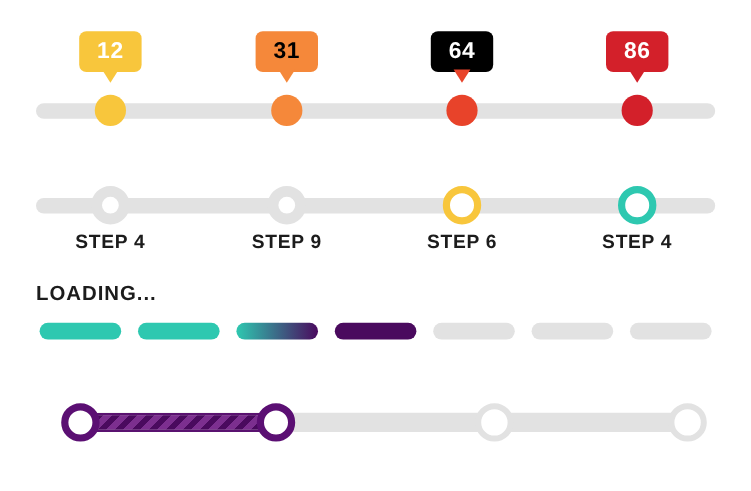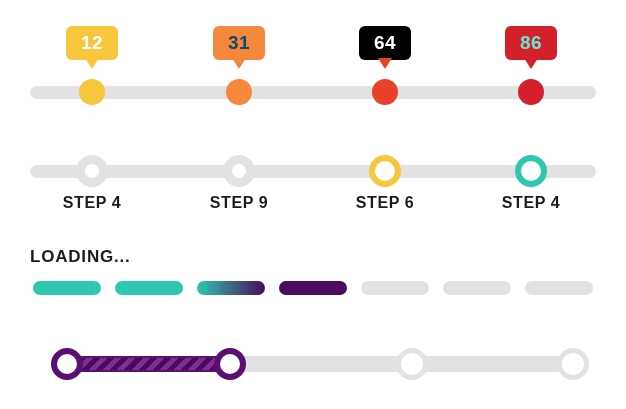--- a/index.html
+++ b/index.html
@@ -119,21 +119,21 @@
     width: 140px;
     text-align: center;
     font-size: 16px;
     font-weight: bold;
     letter-spacing: 0.6px;
     color: #1c1c1c;
     white-space: nowrap;
   }
 
   
-  #row-loading { position: absolute; left: 0; top: 0; width: 626px; height: 376px; margin-top: 12px; }
+  #row-loading { position: absolute; left: 0; top: 0; width: 626px; height: 376px; }
 
   .section-label {
     position: absolute;
     font-size: 17px;
     font-weight: bold;
     letter-spacing: 0.8px;
     color: #1c1c1c;
     white-space: nowrap;
   }
   #loading-label { left: 30px; top: 235px; }
@@ -194,29 +194,29 @@
 <div class="stage">
 
   <div id="row-markers">
     <div class="track"></div>
     <div id="marker-nodes">
         <div class="marker-group" style="left: 92px;">
           <div class="badge" style="background: rgb(248, 198, 60); color: rgb(248, 198, 60);"><span style="color: rgb(255, 255, 255); text-align: right;">12</span></div>
           <div class="marker-dot" style="background: rgb(248, 198, 60);"></div>
         </div>
         <div class="marker-group" style="left: 239px;">
-          <div class="badge" style="background: rgb(245, 136, 58); color: rgb(245, 136, 58);"><span style="color: #0c4a6e;">31</span></div>
+          <div class="badge" style="background: rgb(245, 136, 58); color: rgb(245, 136, 58);"><span style="color: #000000;">31</span></div>
           <div class="marker-dot" style="background: rgb(245, 136, 58);"></div>
         </div>
         <div class="marker-group" style="left: 385px;">
           <div class="badge" style="background: #000000; color: rgb(232, 67, 42);"><span style="color: rgb(255, 255, 255);">64</span></div>
           <div class="marker-dot" style="background: rgb(232, 67, 42);"></div>
         </div>
         <div class="marker-group" style="left: 531px;">
-          <div class="badge" style="background: rgb(211, 32, 42); color: rgb(211, 32, 42);"><span style="color: #5eead4;">86</span></div>
+          <div class="badge" style="background: rgb(211, 32, 42); color: rgb(211, 32, 42);"><span style="color: #ffffff;">86</span></div>
           <div class="marker-dot" style="background: rgb(211, 32, 42);"></div>
         </div>
       </div>
   </div>
 
   <div id="row-steps">
     <div class="track"></div>
     <div id="step-nodes">
         <div class="step-group" style="left: 92px;">
           <div class="step-ring" style="border: 9px solid rgb(226, 226, 226);"></div>

